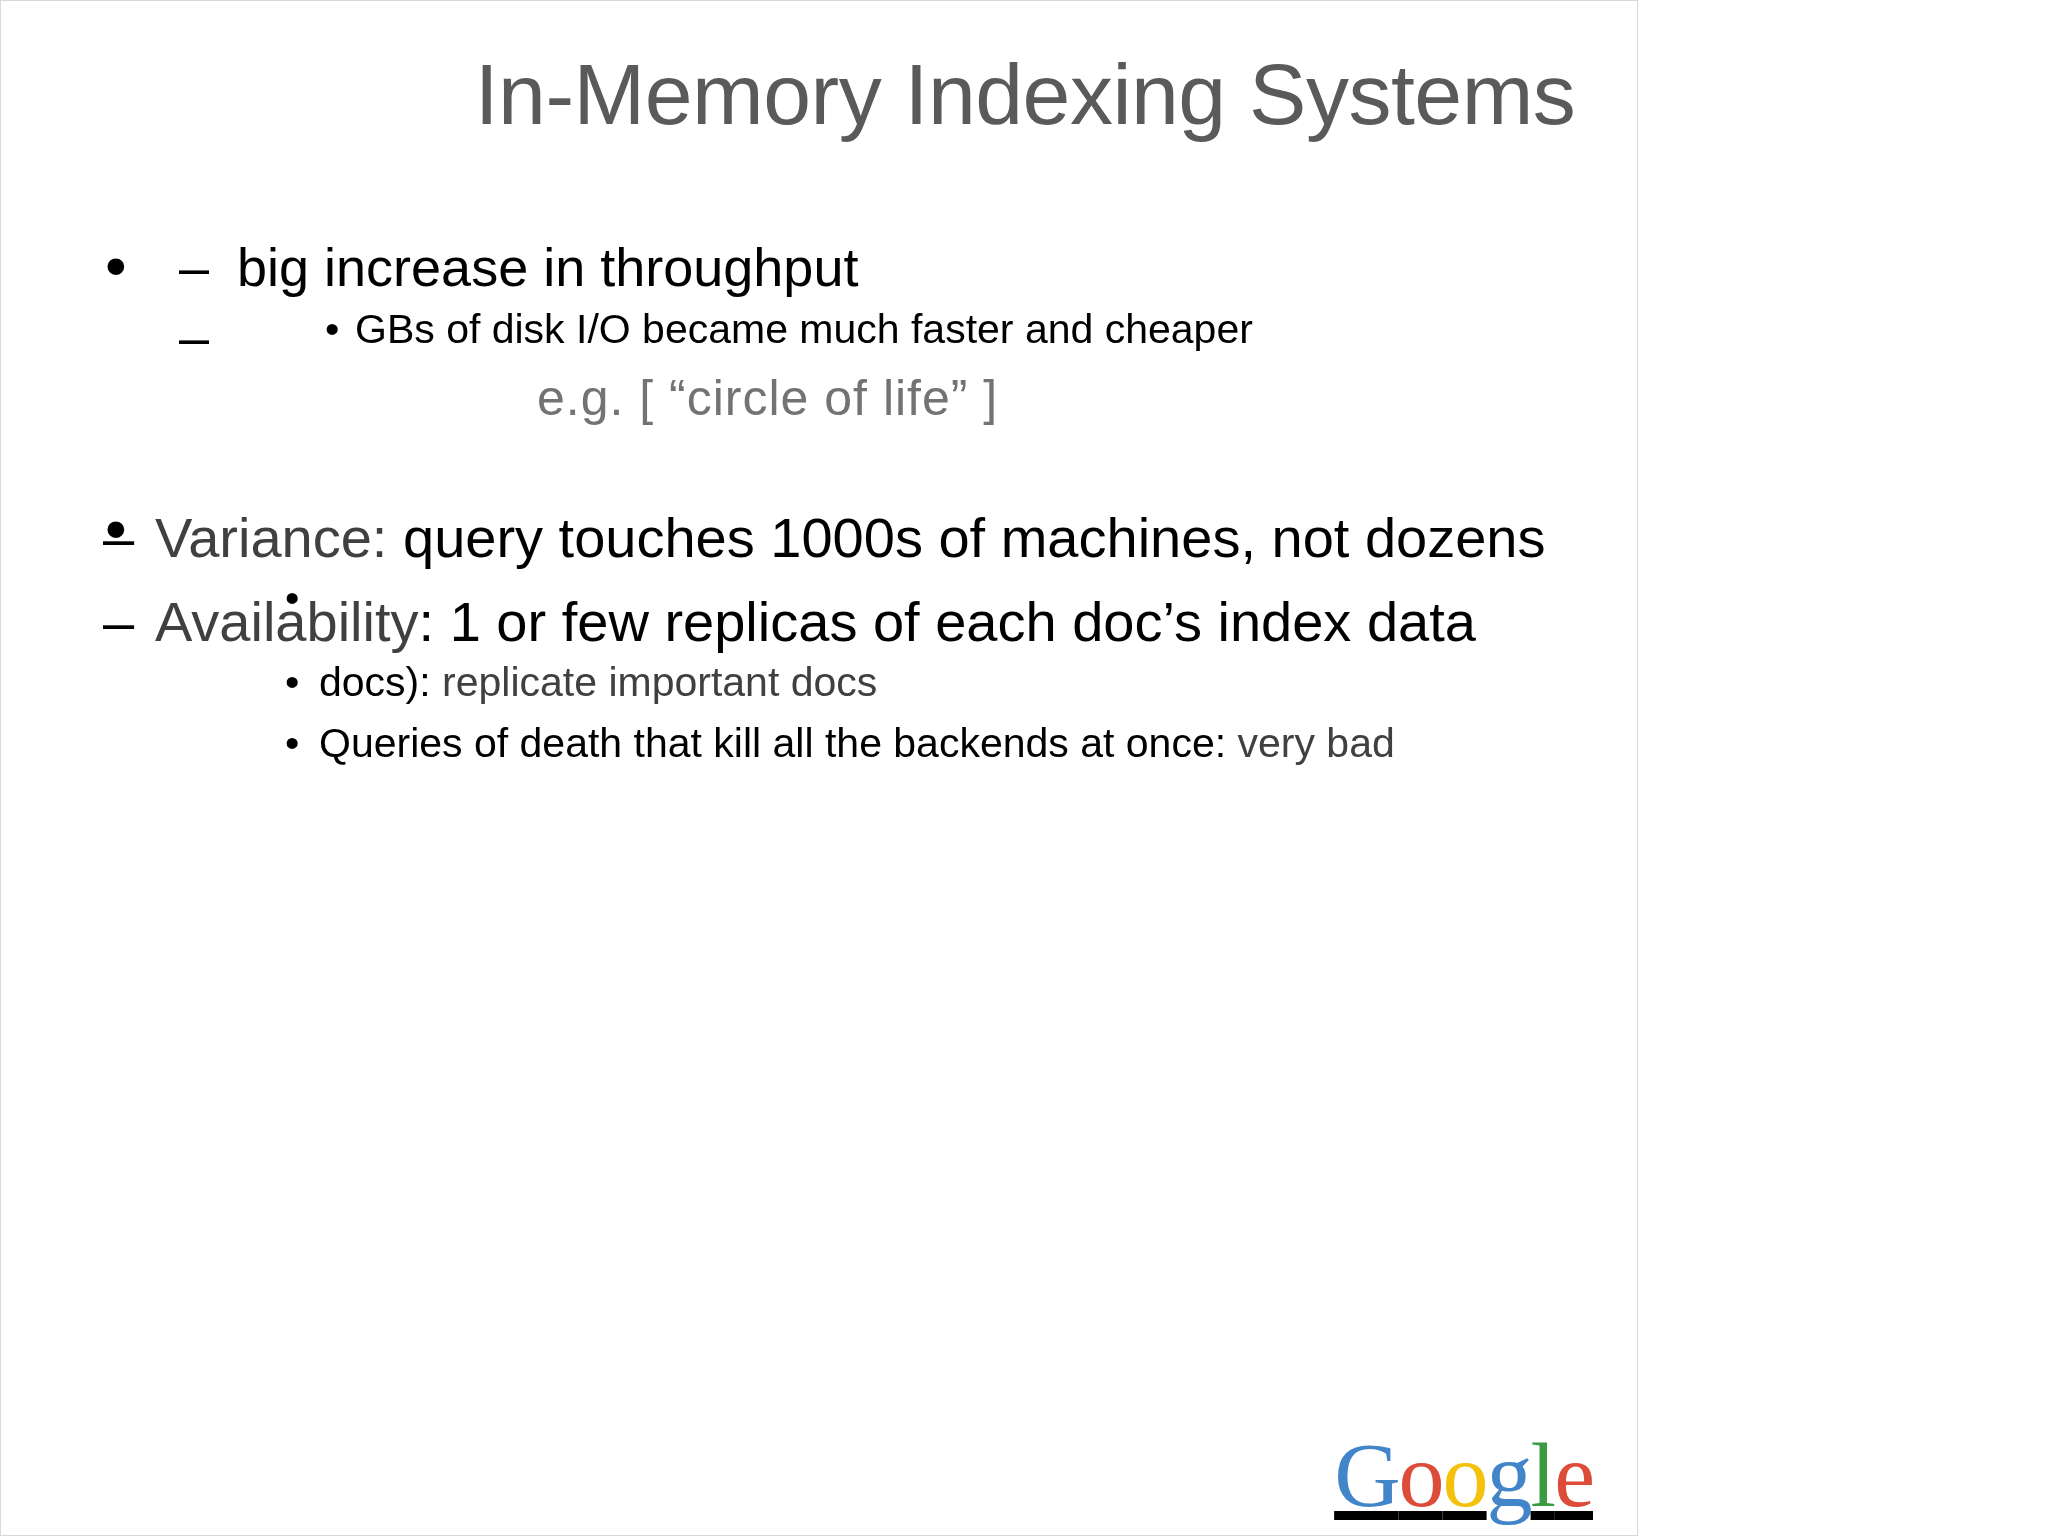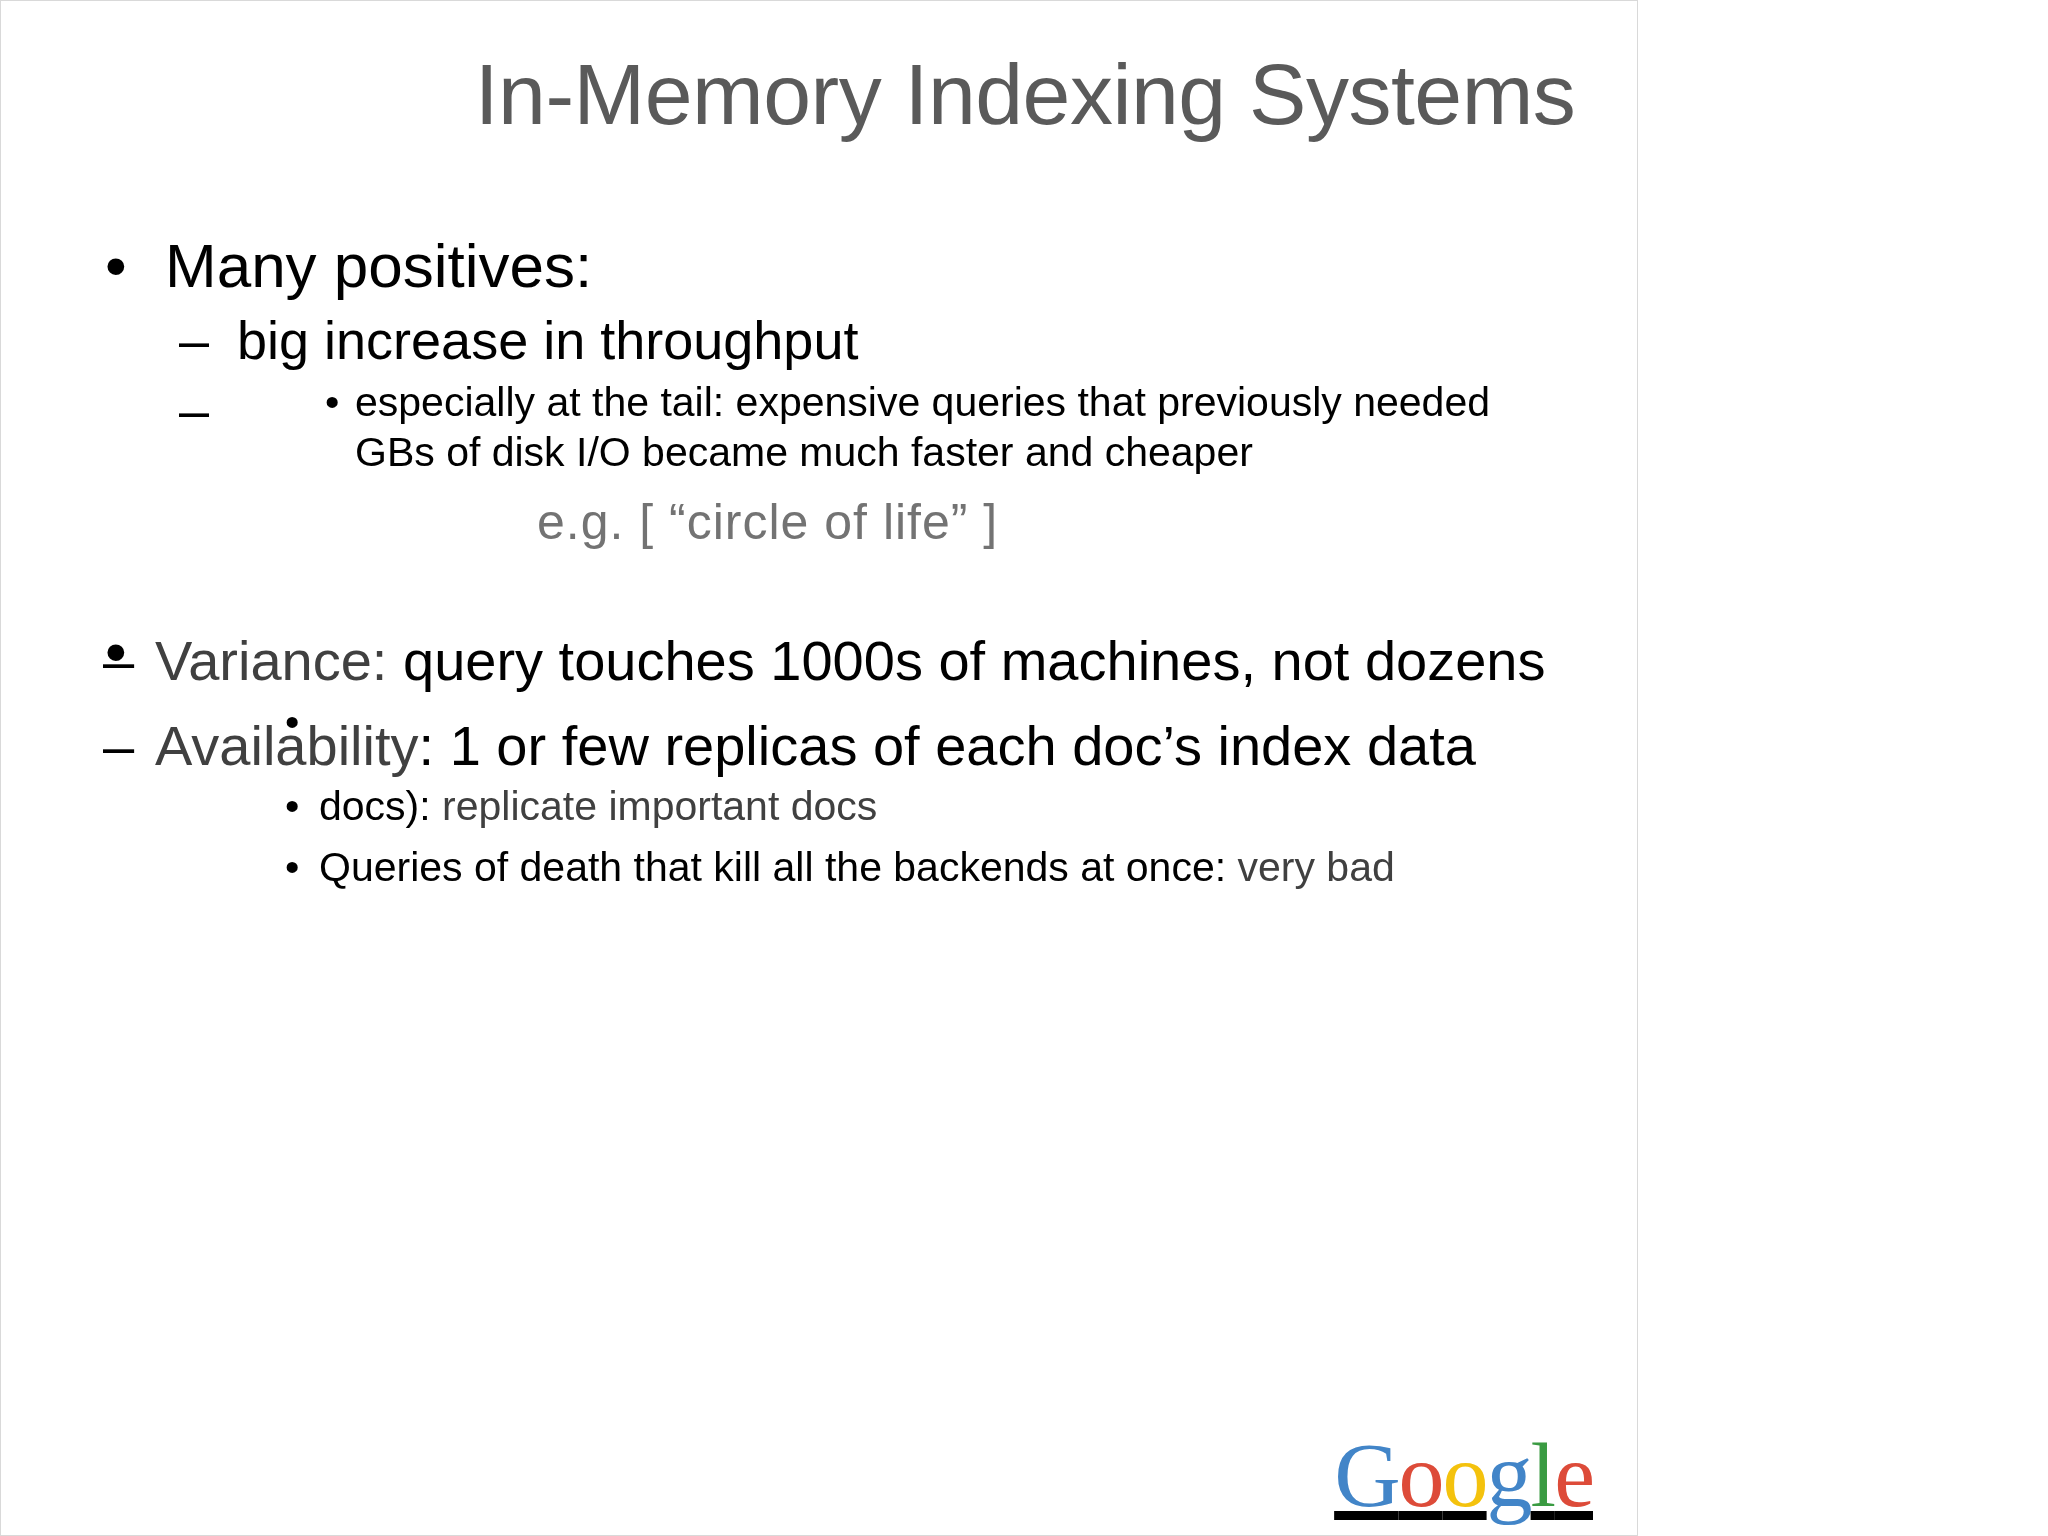--- a/index.html
+++ b/index.html
@@ -171,35 +171,33 @@
 <body>
 
 <div class="slide">
 
   <div class="slide-title">In-Memory Indexing Systems</div>
 
   <div class="body-area">
 
     <div class="line lvl1">
       <span class="bullet-dot">•</span>
-      <span>Many positives:</span>
     </div>
 
     <div class="line lvl2">
       <span class="bullet-dash">–</span>
       <span>big increase in throughput</span>
     </div>
 
     <div class="line lvl2">
       <span class="bullet-dash">–</span>
     </div>
 
     <div class="line lvl3">
       <span class="bullet-dot-sm">•</span>
-      <span>especially at the tail: expensive queries that previously needed</span>
     </div>
     <div class="line lvl3" style="margin-bottom:14px;">
       <span>GBs of disk I/O became much faster and cheaper</span>
     </div>
 
     <div class="code-line">e.g. [ “circle of life” ]</div>
 
     <div class="gap-lg"></div>
 
     <div class="line lvl1" style="margin-bottom:12px;">

